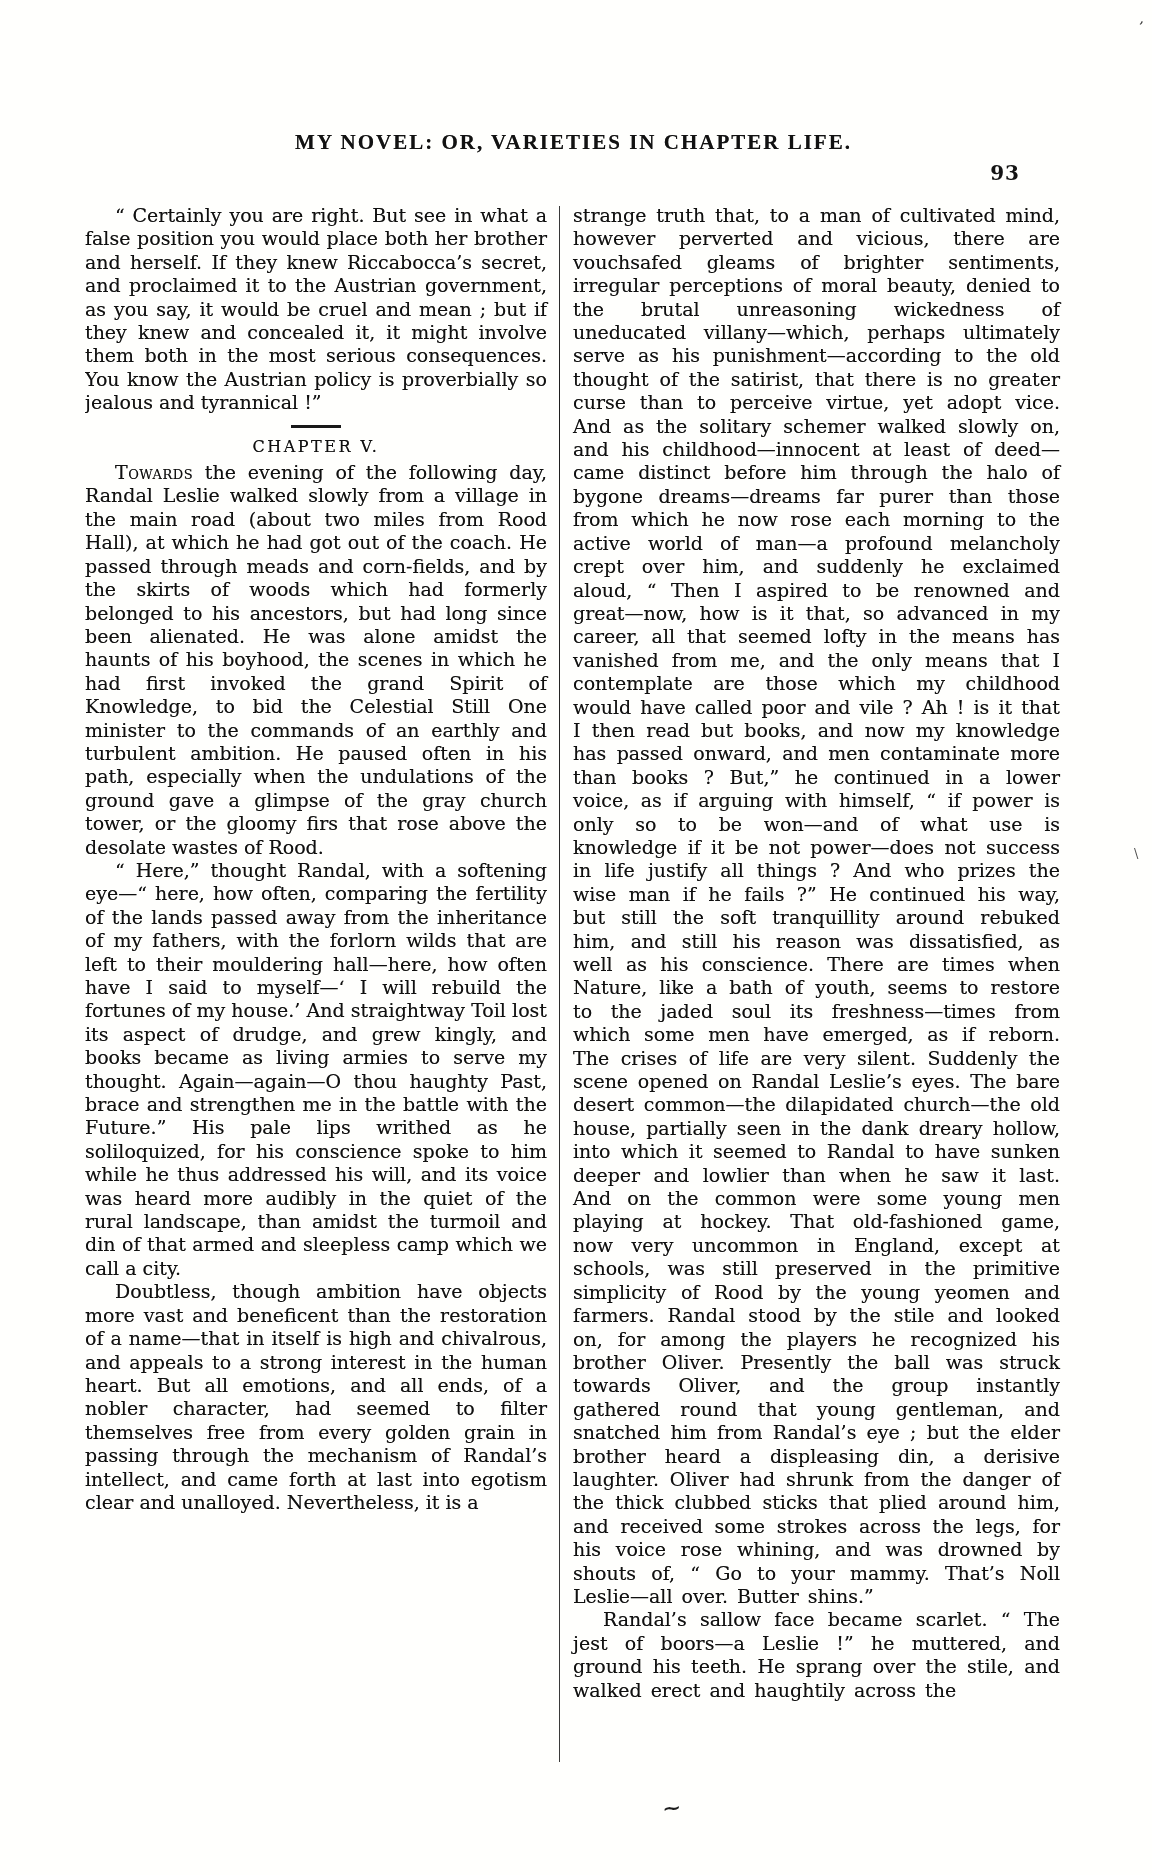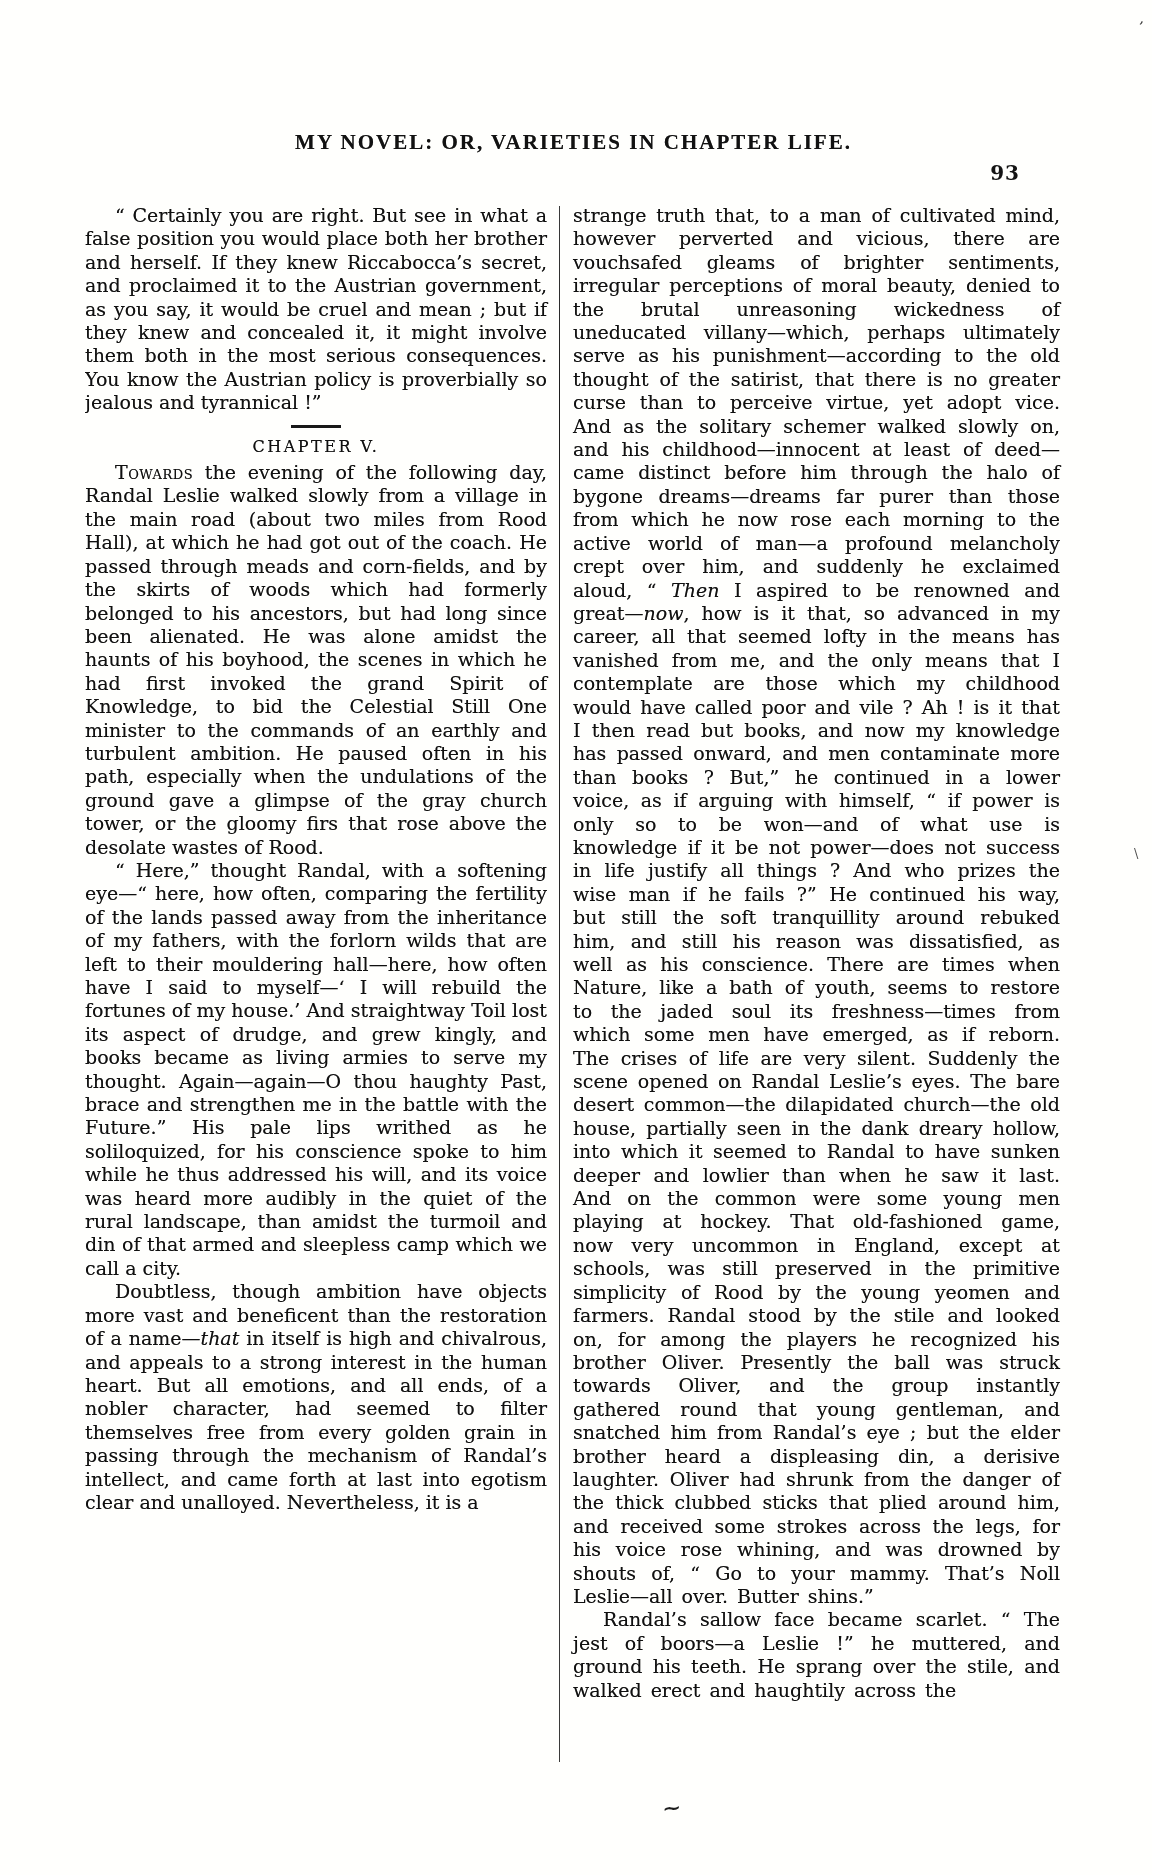--- a/index.html
+++ b/index.html
@@ -39,21 +39,21 @@
   }
   .col-left{width:462px;}
   .col-right{width:487px;word-spacing:3px;}
   .column-divider{
     width:1px;height:1556px;margin:2px 13px 0 12px;
     background:linear-gradient(#3a3a3a,#1e1e1e 12%,#2c2c2c 55%,#3a3a3a);
     flex:0 0 1px;
   }
   .para{margin:0;}
   .para.indent{text-indent:30px;}
-  .it{font-style:italic;margin-top:48px;}
+  .it{margin-top:48px;}
   .sc{font-variant:small-caps;letter-spacing:0.5px;}
   .section-rule{
     width:50px;height:3px;background:#181818;
     margin:10px auto 7px auto;
   }
   .chapter-heading{
     margin:0 0 3px 0;text-align:center;
     font-size:16px;font-weight:normal;letter-spacing:2.5px;
     text-shadow:0 0 0.5px rgba(15,15,15,.6);
   }

